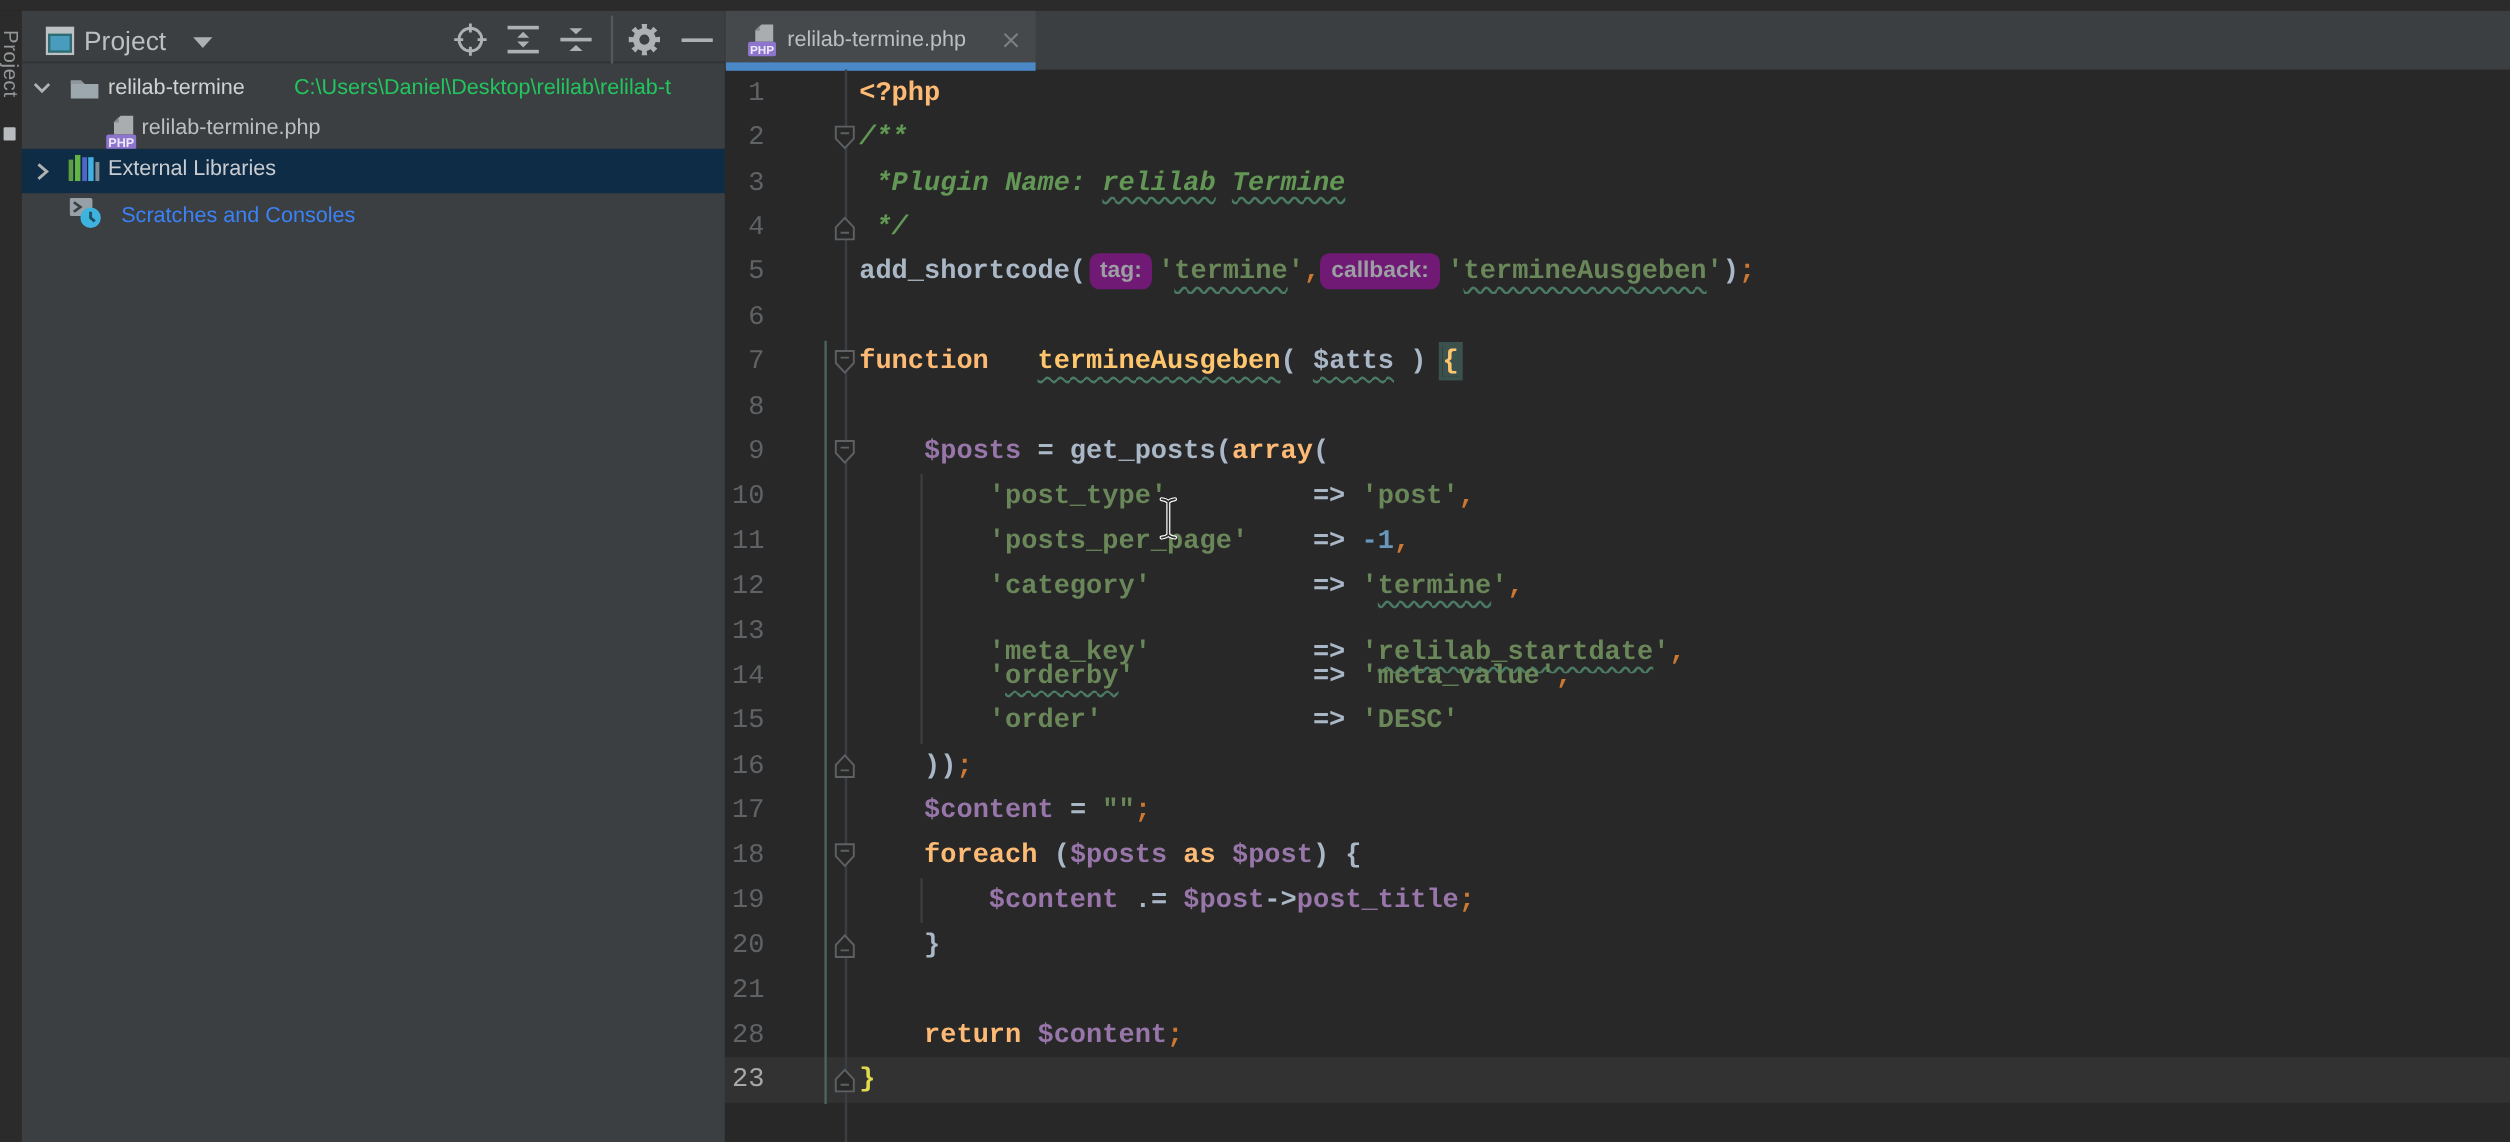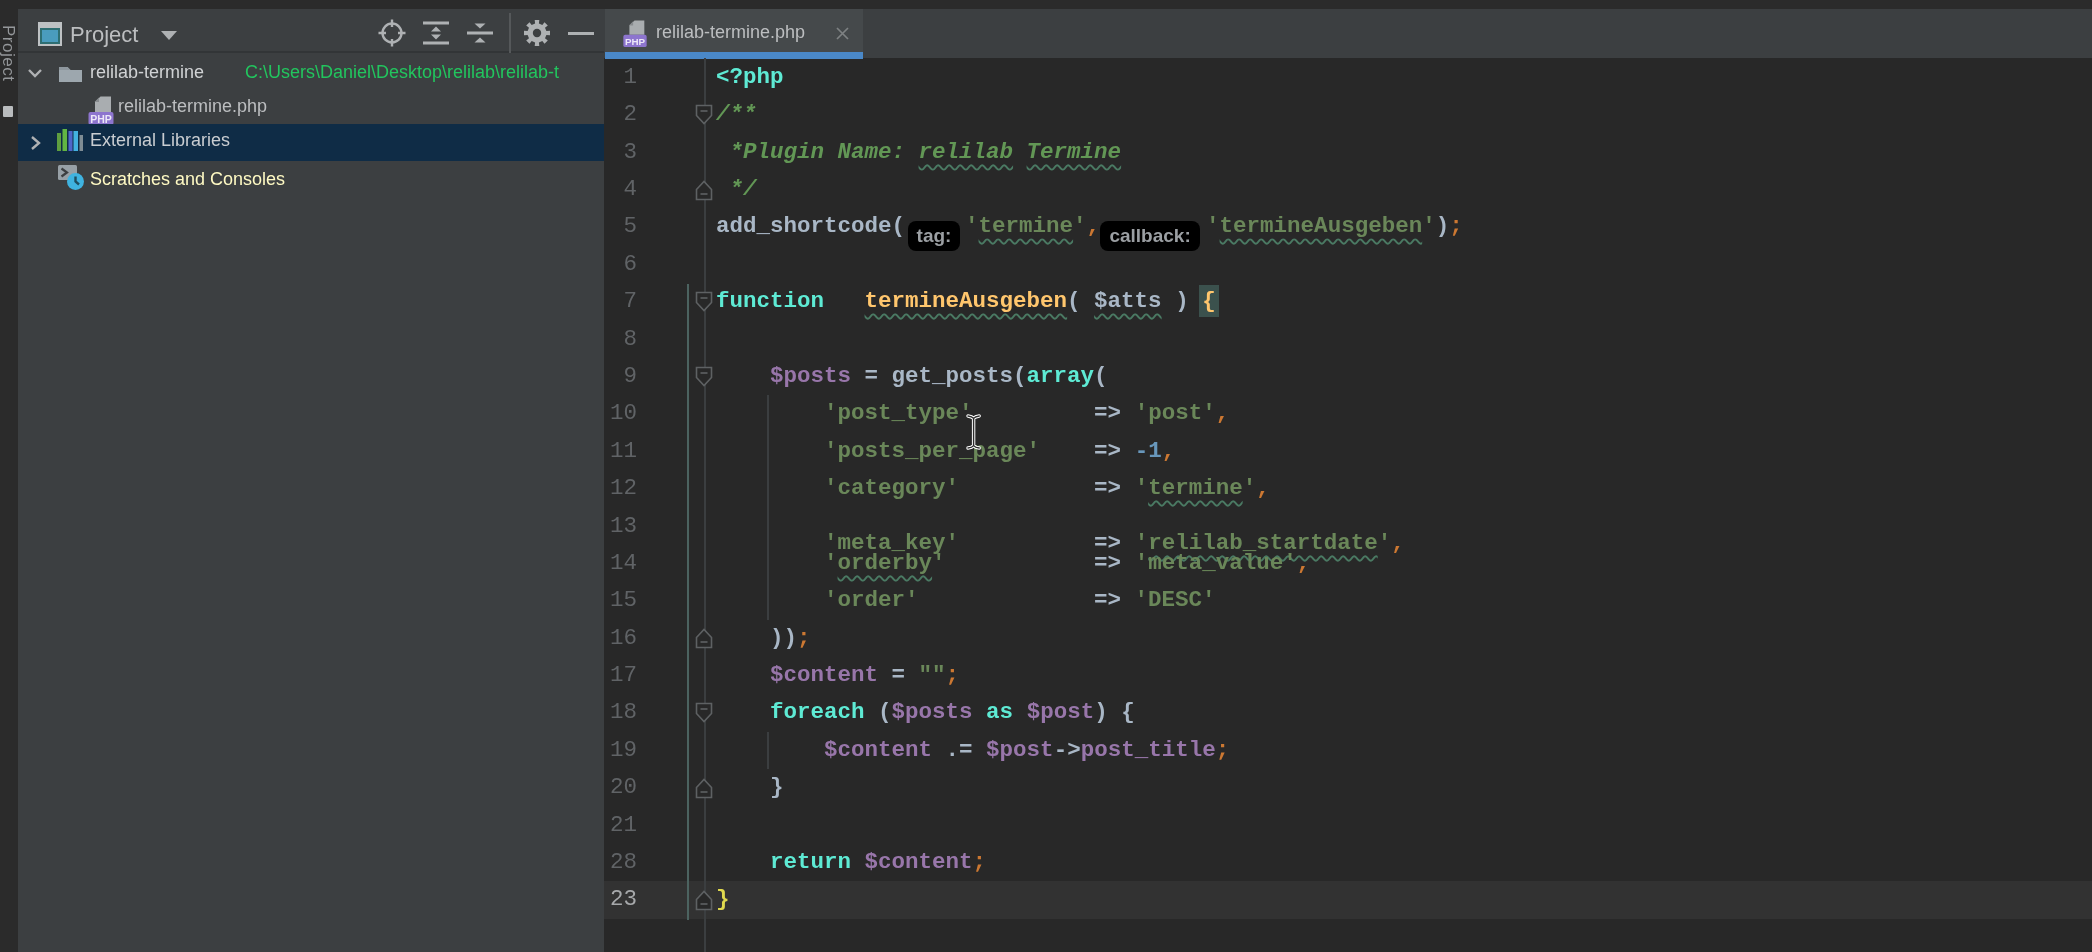--- a/index.html
+++ b/index.html
@@ -18,32 +18,32 @@
 #editor{left:604px;top:58px;width:1488px;height:894px;background:#282828;}
 #caretrow{left:604px;top:881px;width:1488px;height:38px;background:#323232;}
 #gutsep{left:704px;top:58px;width:2px;height:894px;background:#3b3e40;}
 #activefold{left:687px;top:284px;width:2px;height:636px;background:#4c6360;}
 .iguide{width:2px;background:#3b3e40;}
 
 .ptext{color:#bcbec0;font-size:18px;}
 .code,.ln{font-family:"Liberation Mono",monospace;font-size:22.5px;line-height:37.38px;white-space:pre;font-weight:bold;letter-spacing:0;}
 .code{left:716px;}
 .ln{color:#606366;width:80px;left:557px;text-align:right;font-weight:normal;}
-.k{color:#5eead4;margin-top:45px;}            
+.k{color:#fdba74;margin-top:45px;}            
 .s{color:#6a8759;}            
 .d{color:#629755;font-style:italic;}  
 .t{color:#a9b7c6;}            
 .v{color:#9876aa;}            
 .n{color:#6897bb;}            
 .f{color:#ffc66d;}            
 .o{color:#cc7832;}            
 .wv{text-decoration:underline wavy #4a7a63 1.9px;text-underline-offset:6px;text-decoration-skip-ink:none;}
-.chip{display:inline-block;background:#000000;border-radius:8px;color:#9b9fa3;
+.chip{display:inline-block;background:#701a75;border-radius:8px;color:#9b9fa3;
   font-family:"Liberation Sans",sans-serif;font-size:19px;height:30px;line-height:30px;
-  text-align:center;vertical-align:top;position:relative;top:13px;}
+  text-align:center;vertical-align:top;position:relative;top:3px;}
 #chip1{width:52px;margin-left:3px;margin-right:5px;}
 #chip2{width:100px;margin-right:6px;}
 .b7{color:#ffc66d;background:#3b514d;box-shadow:0 0 0 3px #3b514d;}
 .b23{color:#e0d94e;}
 </style></head>
 <body>
 <div class="abs" id="editor"></div>
 <div class="abs" id="caretrow"></div>
 <div class="abs" id="topstrip"></div>
 <div class="abs" id="tabbar"></div>
@@ -116,21 +116,21 @@
   <rect x="22.5" y="6" width="3.5" height="16" fill="#7e8c94"></rect>
 </svg>
 <div class="abs ptext" style="left:90px;top:130px;color:#c9cdd1">External Libraries</div>
 
 <svg class="abs" style="left:58px;top:165px" width="32" height="26" viewBox="0 0 32 26">
   <rect x="0" y="0" width="19" height="15" rx="1.5" fill="#97a0a6"></rect>
   <path d="M3.5,3.5 L9,7.5 L3.5,11.5" fill="none" stroke="#3c3f41" stroke-width="2.2"></path>
   <circle cx="17.5" cy="16.5" r="8.5" fill="#3fb3e0"></circle>
   <path d="M17.5,11.5 V16.5 L21,19.5" fill="none" stroke="#1e4e60" stroke-width="2.4"></path>
 </svg>
-<div class="abs ptext" style="left:90px;top:169px;color:#fef9c3">Scratches and Consoles</div>
+<div class="abs ptext" style="left:101px;top:169px;color:#3b82f6">Scratches and Consoles</div>
 
 <svg class="abs" style="left:622px;top:19px" width="26" height="28" viewBox="0 0 26 30">
   <path d="M12.5,1.5 H23 V17 H7 V7 z" fill="#a9adb0"></path>
   <path d="M11,2.5 V7 H6.5 z" fill="#878b8e"></path>
   <rect x="0.5" y="17" width="25" height="13" rx="2" fill="#8d75ce"></rect>
   <text x="13" y="27.5" font-family="Liberation Sans,sans-serif" font-size="10.5" font-weight="bold" fill="#ece7f8" text-anchor="middle">PHP</text>
 </svg>
 <div class="abs ptext" style="left:656px;top:22px;color:#bcbec0">relilab-termine.php</div>
 <svg class="abs" style="left:834px;top:25px" width="17" height="17" viewBox="0 0 17 17">
   <path d="M3,3 L14,14 M14,3 L3,14" stroke="#7e8183" stroke-width="1.7"></path>

